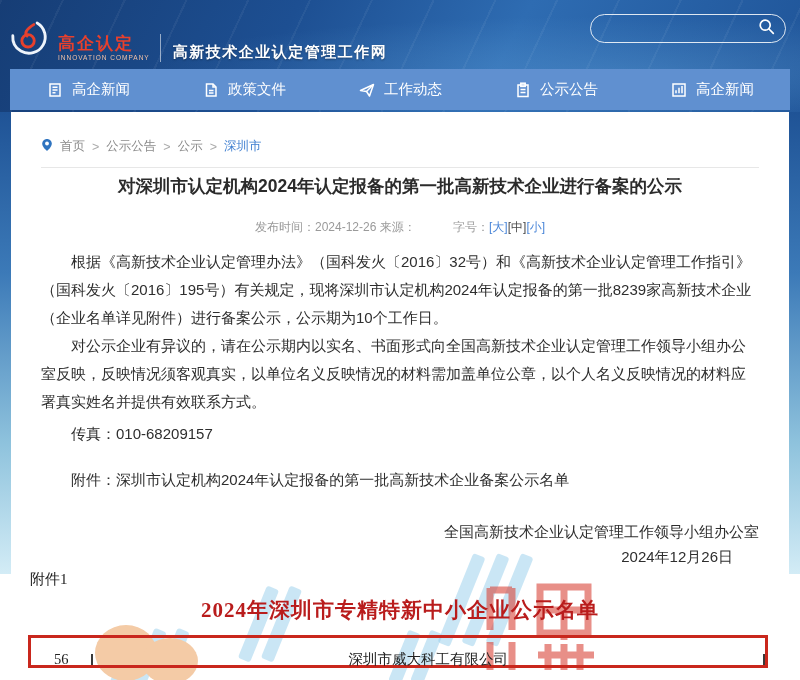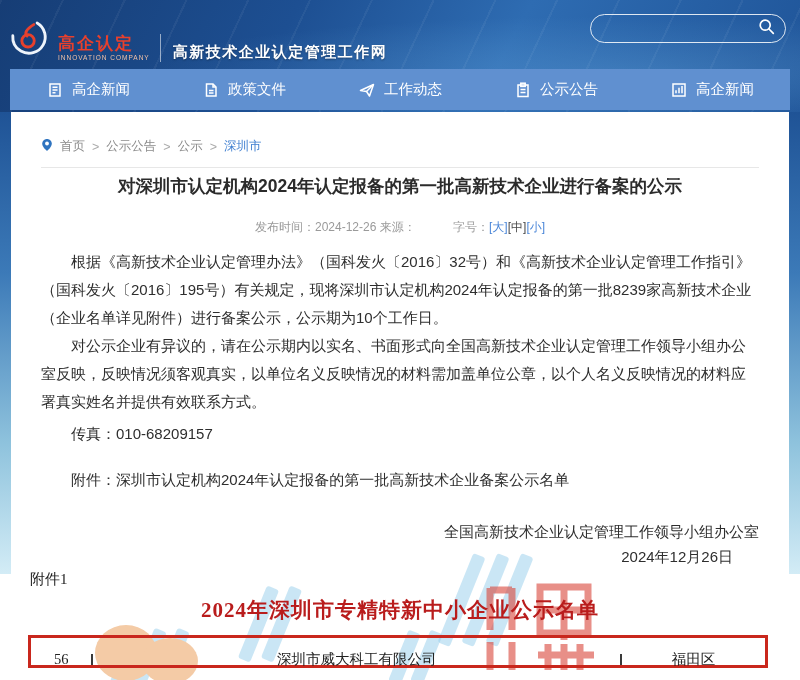--- a/index.html
+++ b/index.html
@@ -218,16 +218,15 @@
       <path d="M68 62 V88 M84 62 V88 M100 62 V88 M58 73 H114"></path>
     </svg>
   </span>
 
   <div class="attach-label">附件1</div>
   <div class="attach-title">2024年深圳市专精特新中小企业公示名单</div>
 
   <div class="doc-table">
     <div class="doc-cell c1">56</div>
     <div class="doc-cell c2">深圳市威大科工有限公司</div>
-    <div class="doc-cell c3">福田区</div>
   </div>
 
 </div>
 
 </body></html>

